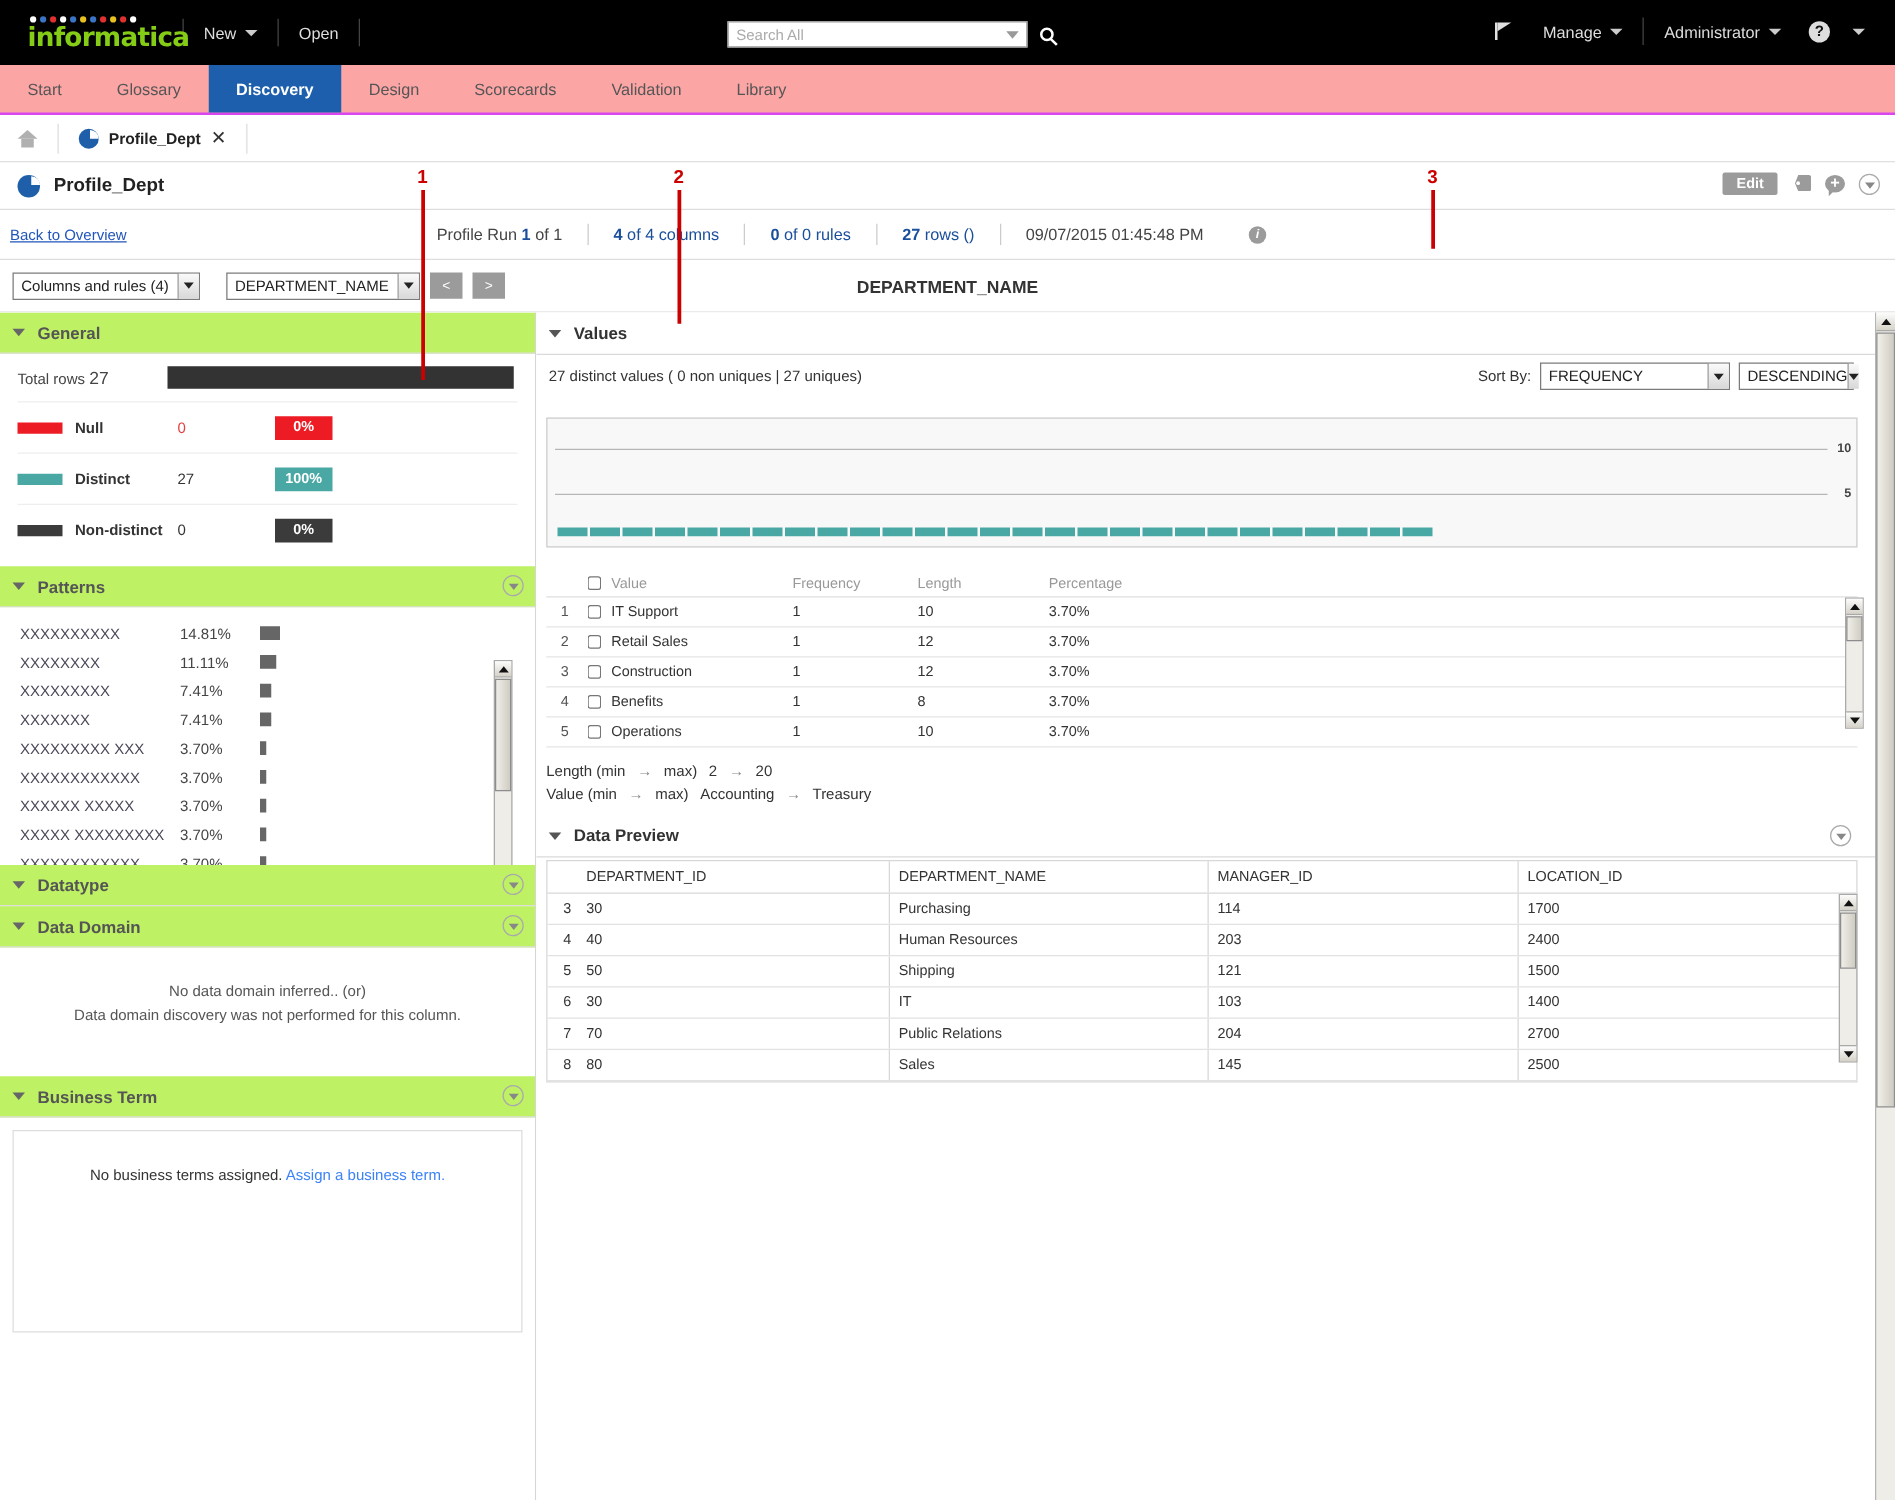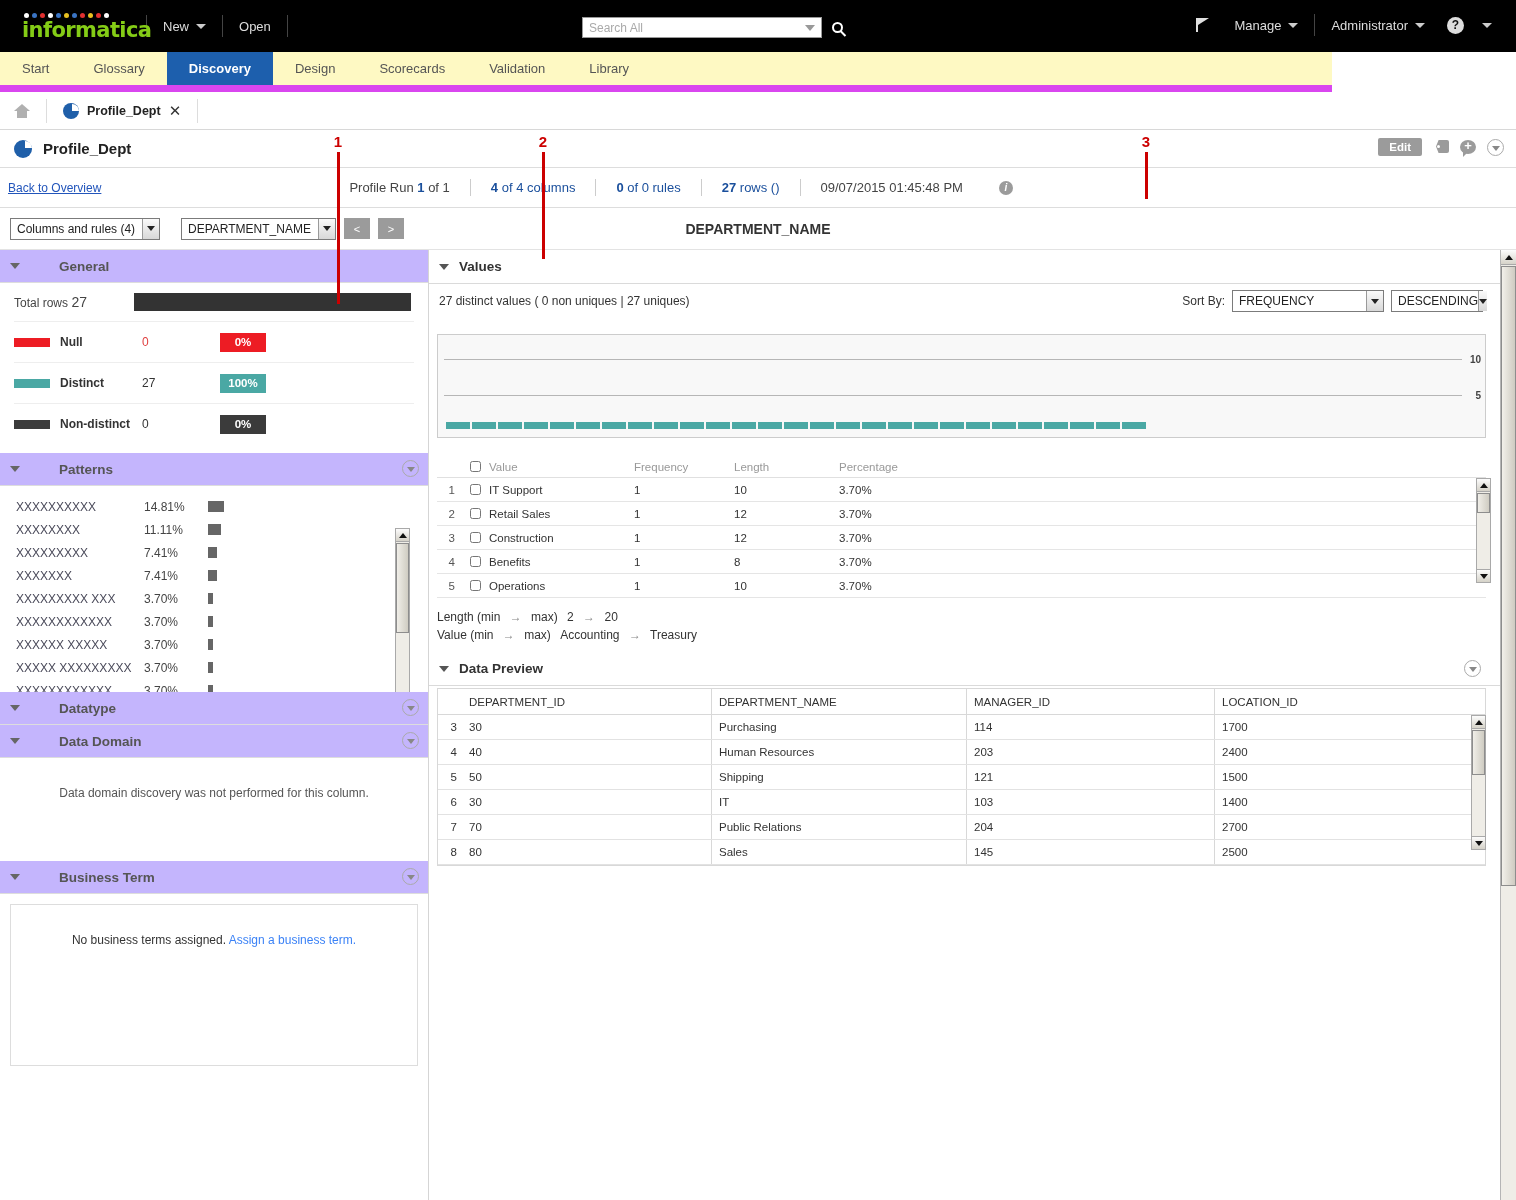--- a/index.html
+++ b/index.html
@@ -68,22 +68,22 @@
     border-top: 7px solid #e0e0e0; border-right: 11px solid transparent;
   }
   .help-circ {
     width: 17px; height: 17px; border-radius: 50%; background: #ddd; color: #111;
     font-size: 12px; font-weight: bold; display: flex; align-items: center;
     justify-content: center; margin: 0 4px 0 6px;
   }
 
   
   #navbar {
-    position: absolute; left: 0; top: 52px; width: 1332px; height: 40px;
-    background: #fef9c3; border-bottom: 7px solid #d946ef; display: flex;
+    position: absolute; left: 0; top: 52px; width: 1516px; height: 40px;
+    background: #fca5a5; border-bottom: 2px solid #d946ef; display: flex;
   }
   .nav-tab {
     padding: 0 22px; display: flex; align-items: center; font-size: 13px;
     color: #555; cursor: default;
   }
   .nav-tab.active { background: #1d5fad; color: #fff; font-weight: bold; }
 
   
   #tabstrip {
     position: absolute; left: 0; top: 92px; width: 1516px; height: 38px;
@@ -200,22 +200,22 @@
     position: absolute; left: 0; right: 0; text-align: center; font-size: 14px;
     font-weight: bold; color: #333; pointer-events: none;
   }
 
   
   #leftpanel {
     position: absolute; left: 0; top: 250px; width: 429px; height: 950px;
     border-right: 1px solid #d5d5d5; background: #fff; overflow: hidden;
   }
   .sec-head {
-    height: 33px; background: #c4b5fd; border-bottom: 1px solid #ddd;
-    display: flex; align-items: center; padding: 0 10px; position: relative; gap: 29px;
+    height: 33px; background: #bef264; border-bottom: 1px solid #ddd;
+    display: flex; align-items: center; padding: 0 10px; position: relative;
   }
   .tri-d {
     width: 0; height: 0; border-left: 5px solid transparent; border-right: 5px solid transparent;
     border-top: 6px solid #666; margin-right: 10px;
   }
   .sec-title { font-size: 13.5px; font-weight: bold; color: #555; }
   .sec-head .circ-caret { position: absolute; right: 9px; top: 7px; }
 
   .gen-body { padding: 10px 14px 4px 14px; }
   .gen-total { display: flex; align-items: center; margin-bottom: 10px; }
@@ -584,20 +584,21 @@
     <span class="sec-title">Datatype</span>
     <span class="circ-caret"></span>
   </div>
 
   <div class="sec-head">
     <span class="tri-d"></span>
     <span class="sec-title">Data Domain</span>
     <span class="circ-caret"></span>
   </div>
   <div class="nodata-body" style="height:103px">
+    <div>No data domain inferred.. (or)</div>
     <div>Data domain discovery was not performed for this column.</div>
   </div>
 
   <div class="sec-head">
     <span class="tri-d"></span>
     <span class="sec-title">Business Term</span>
     <span class="circ-caret"></span>
   </div>
   <div class="bt-box">
     <span>No business terms assigned.</span>

